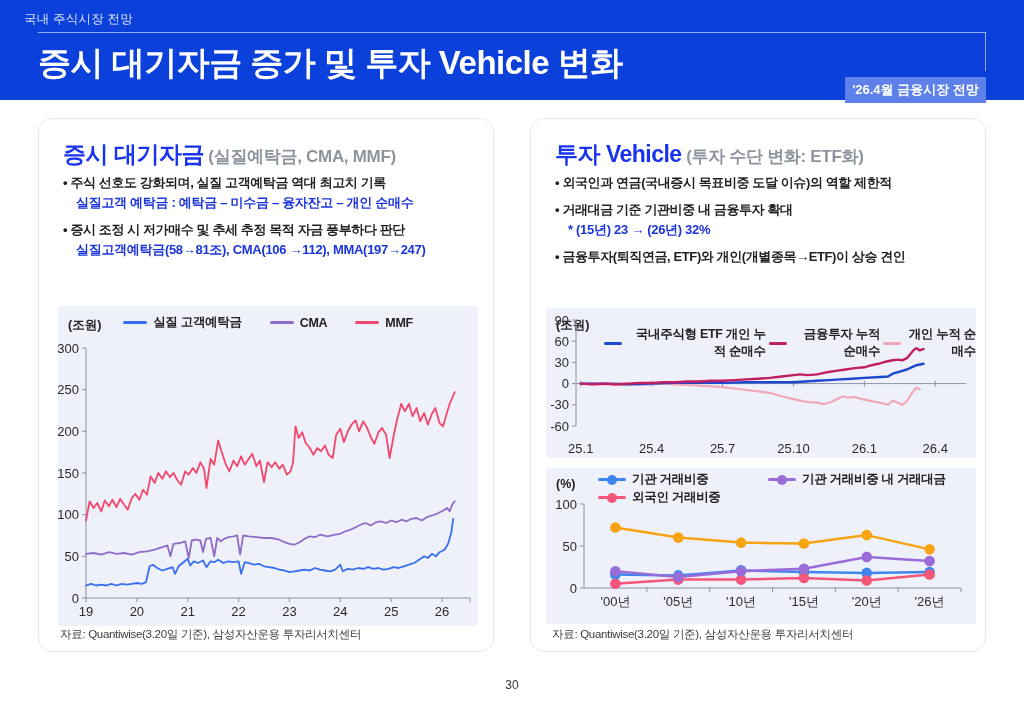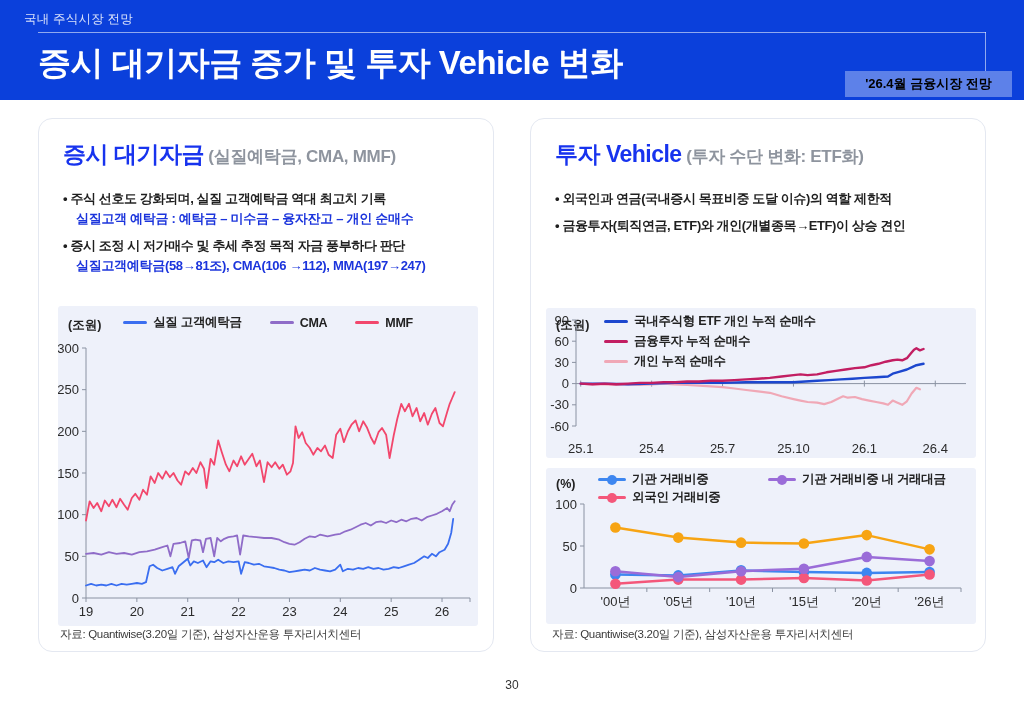--- a/index.html
+++ b/index.html
@@ -5,47 +5,47 @@
   * { margin:0; padding:0; box-sizing:border-box; }
   body { background:#fff; font-family:"Liberation Sans","DejaVu Sans",sans-serif; }
   .slide { position:relative; width:1024px; height:709px; background:#ffffff; overflow:hidden; }
 
   
   .header { position:absolute; left:0; top:0; width:1024px; height:100px; background:#0b40db; }
   .eyebrow { position:absolute; left:24px; top:11px; font-size:12.5px; color:#d9e1fa; font-weight:500; letter-spacing:.2px; }
   .header-rule { position:absolute; left:38px; top:32px; width:948px; height:1px; background:rgba(255,255,255,.55); }
   .header-vrule { position:absolute; left:985px; top:32px; width:1px; height:39px; background:rgba(255,255,255,.55); }
   .slide-title { position:absolute; left:38px; top:41px; font-size:33px; font-weight:bold; color:#ffffff; letter-spacing:-0.5px; }
-  .badge { position:absolute; left:845px; top:71px; width:167px; height:26px; background:#5d81e9; color:#000000;
+  .badge { position:absolute; left:845px; top:77px; width:141px; height:26px; background:#5d81e9; color:#ffffff;
            font-size:13px; font-weight:600; display:flex; align-items:center; justify-content:center; }
 
   
   .panel { position:absolute; top:118px; width:456px; height:534px; background:#fff; border:1.5px solid #e4e8f1; border-radius:14px; }
   .panel.left { left:38px; } .panel.right { left:530px; }
   .panel-body { padding:20px 22px 0 24px; }
-  .panel-title-row { margin-bottom:20px; white-space:nowrap; }
+  .panel-title-row { margin-bottom:4px; white-space:nowrap; }
   .panel-title { font-size:23px; font-weight:bold; color:#1733ee; letter-spacing:-0.5px; }
   .panel-title-suffix { font-size:17px; color:#8e949e; font-weight:600; letter-spacing:-0.3px; }
   .bullet { margin-bottom:9px; }
   .bullet-main { font-size:13px; color:#1f1f1f; font-weight:600; line-height:1.4; letter-spacing:-0.4px; }
   .bullet-main::before { content:"• "; color:#1f1f1f; }
   .bullet-sub { font-size:13px; color:#1b34dc; font-weight:600; margin:2px 0 0 13px; letter-spacing:-0.3px; }
 
   
   .chart-block { position:absolute; background:#eef1fa; border-radius:3px; }
   .cb-left   { left:19px;  top:187px; width:420px; height:320px; }
   .cb-rtop   { left:15px;  top:189px; width:430px; height:150px; }
   .cb-rbot   { left:15px;  top:349px; width:430px; height:156px; }
   .chart-unit { position:absolute; left:10px; top:9px; font-size:12.5px; font-weight:600; color:#222; }
   .cb-left .chart-unit { top:11px; }
 
   .legend-row { position:absolute; left:0; top:8px; width:100%; display:flex; justify-content:center; gap:28px; }
   .legend-item { display:flex; align-items:center; gap:6px; font-size:12.5px; font-weight:600; color:#222; letter-spacing:-0.3px; }
   .sw-line { display:inline-block; width:24px; height:3px; border-radius:2px; }
-  .legend-stack { position:absolute; left:58px; top:5px; display:flex; flex-direction:column; gap:3px;text-align:right; }
+  .legend-stack { position:absolute; left:58px; top:18px; display:flex; flex-direction:row; gap:3px;text-align:right; }
   .legend-grid { position:absolute; left:52px; top:3px; display:grid; grid-template-columns:170px auto; row-gap:1px; }
   .sw-dot { position:relative; display:inline-block; width:28px; height:3px; border-radius:2px; }
   .sw-dot .knob { position:absolute; left:9px; top:-3.5px; width:10px; height:10px; border-radius:50%; }
 
   svg.chart { display:block; position:absolute; left:0; bottom:0; }
   .svg-tick { font-size:13px; fill:#2b2b2b; font-family:"Liberation Sans",sans-serif; }
 
   .source-note { position:absolute; left:21px; bottom:9px; font-size:11.5px; color:#3a3a3a; letter-spacing:-0.3px; }
   .page-number { position:absolute; left:0; top:678px; width:1024px; text-align:center; font-size:12px; color:#333; }
 </style>
@@ -138,20 +138,24 @@
   </div>
 
   <div class="panel right">
     <div class="panel-body">
       <div class="panel-title-row">
         <span class="panel-title">투자 Vehicle</span>
         <span class="panel-title-suffix">(투자 수단 변화: ETF화)</span>
       </div>
       <div class="bullet">
         <div class="bullet-main">외국인과 연금(국내증시 목표비중 도달 이슈)의 역할 제한적</div>
+      </div>
+      <div class="bullet">
+        <div class="bullet-main">거래대금 기준 기관비중 내 금융투자 확대</div>
+        <div class="bullet-sub">* (15년) 23 → (26년) 32%</div>
       </div>
       <div class="bullet">
         <div class="bullet-main">금융투자(퇴직연금, ETF)와 개인(개별종목→ETF)이 상승 견인</div>
       </div>
     </div>
 
     <div class="chart-block cb-rtop">
       <div class="chart-unit">(조원)</div>
       <div class="legend-stack">
         <span class="legend-item">

